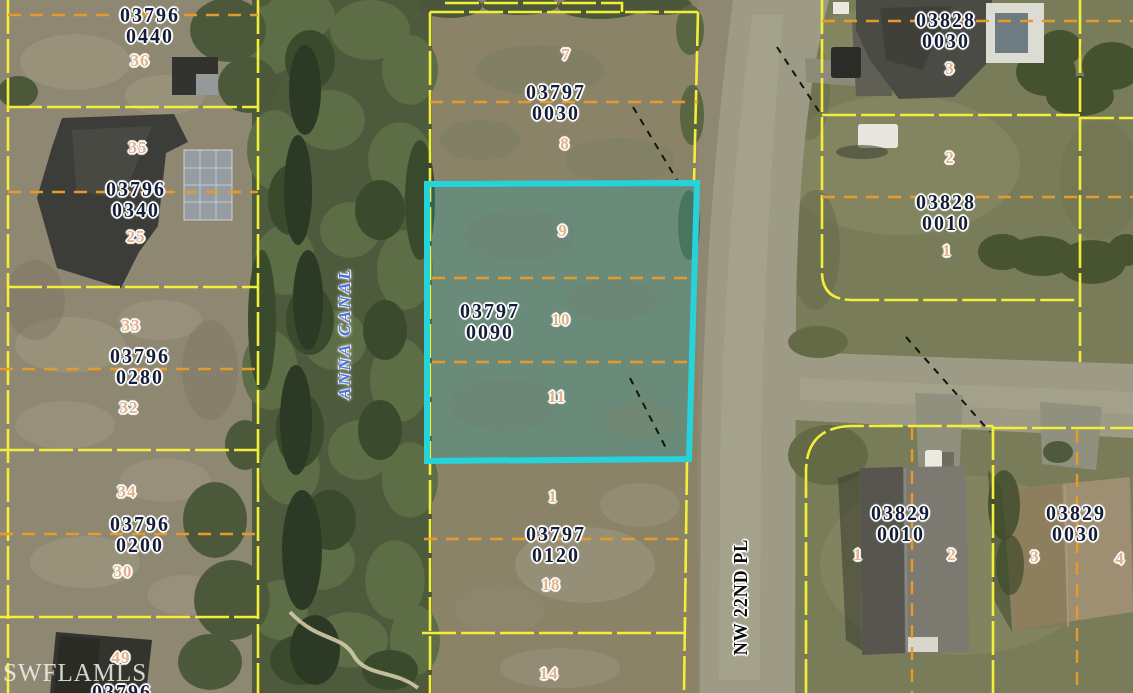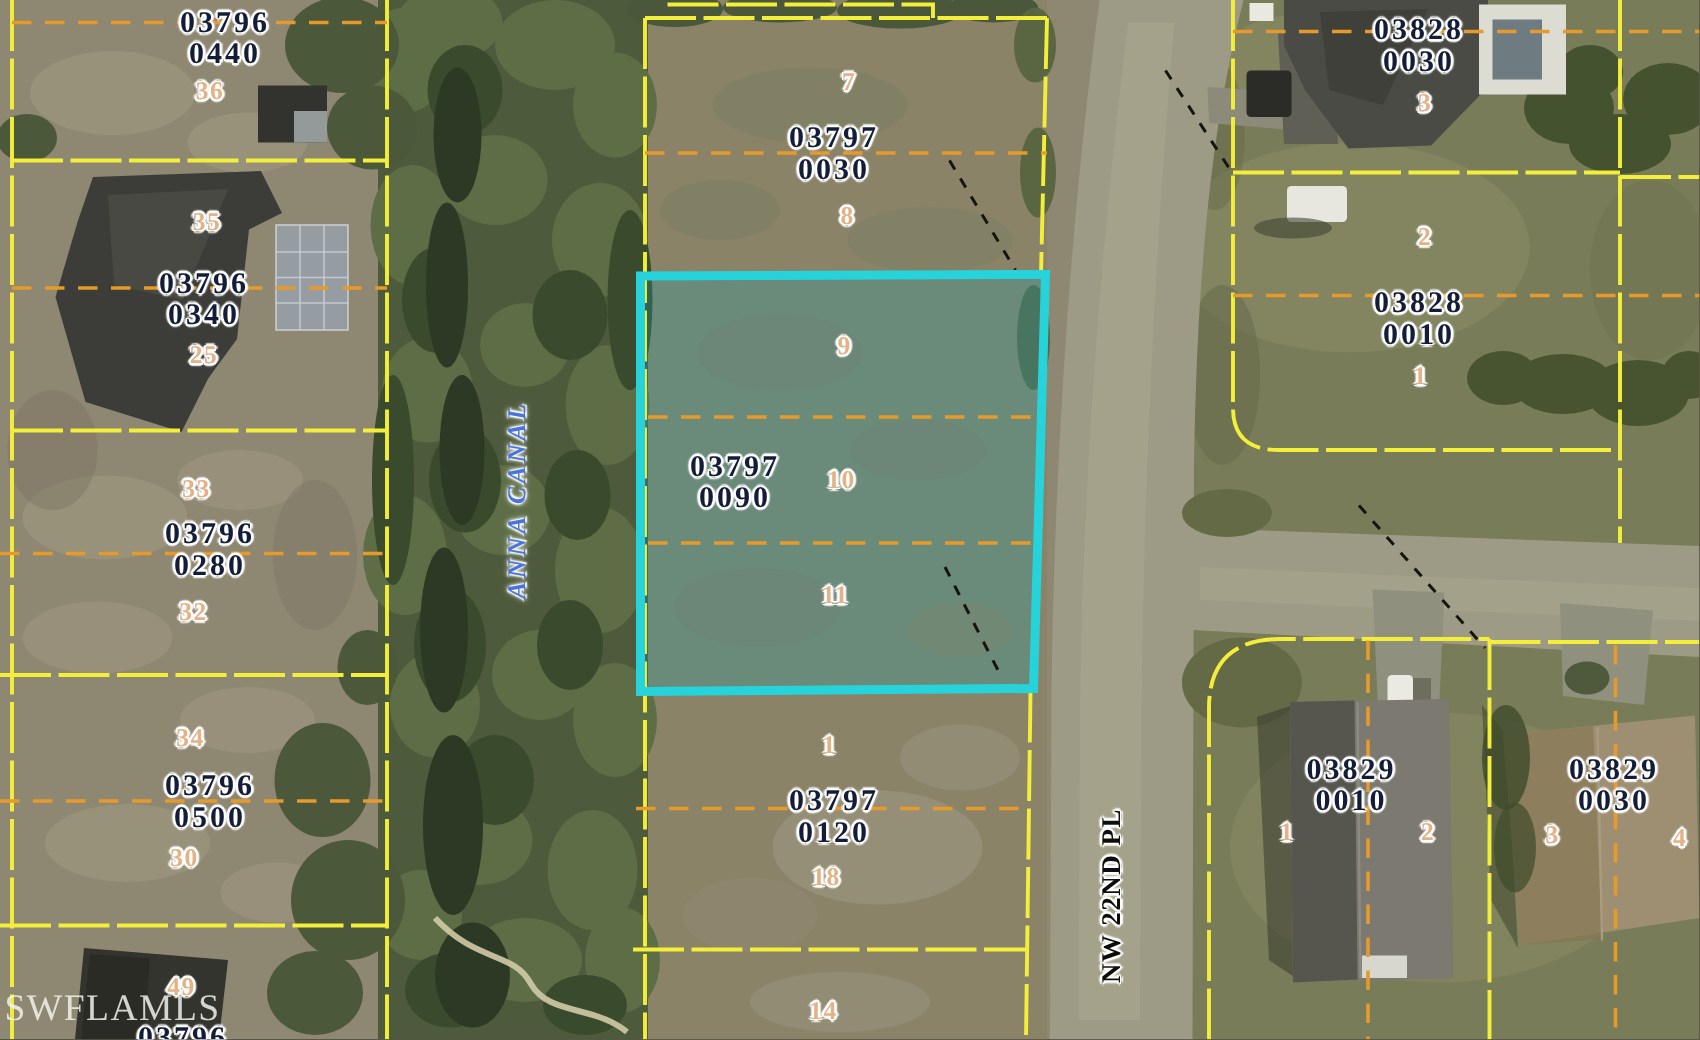--- a/index.html
+++ b/index.html
@@ -254,21 +254,21 @@
   <div class="pl outline" style="left:136px;top:200px">
       <span>03796</span>
       <span>0340</span>
     </div>
   <div class="pl outline" style="left:140px;top:367px">
       <span>03796</span>
       <span>0280</span>
     </div>
   <div class="pl outline" style="left:140px;top:535px">
       <span>03796</span>
-      <span>0500</span>
+      <span>0200</span>
     </div>
   <div class="pl outline" style="left:556px;top:103px">
       <span>03797</span>
       <span>0030</span>
     </div>
   <div class="pl outline" style="left:490px;top:322px">
       <span>03797</span>
       <span>0090</span>
     </div>
   <div class="pl outline" style="left:556px;top:545px">

